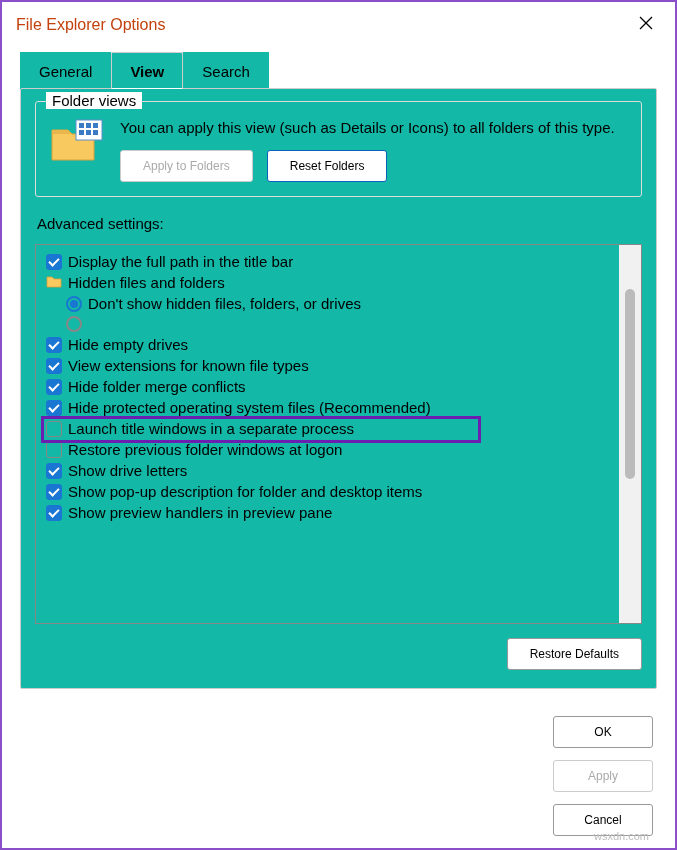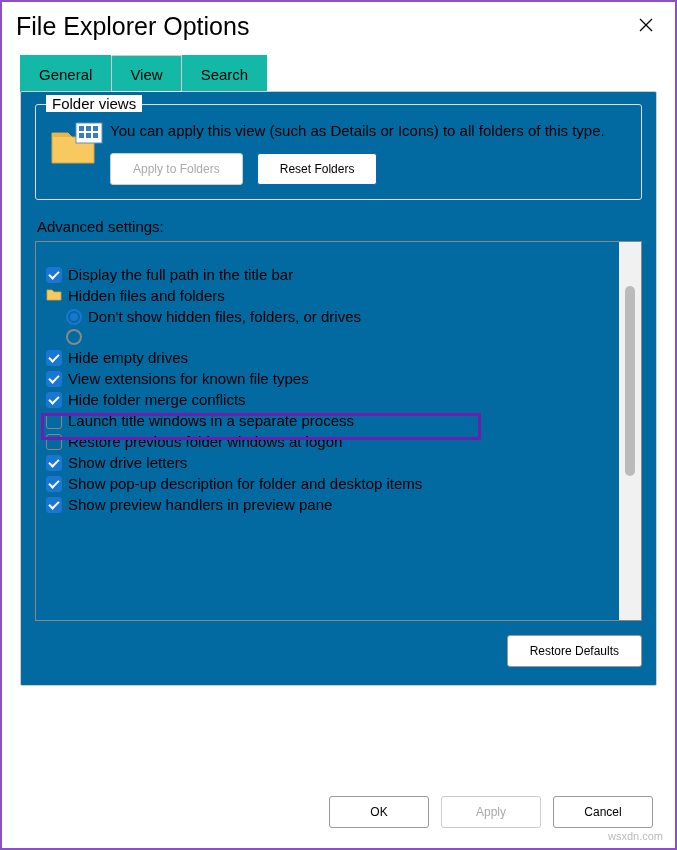--- a/index.html
+++ b/index.html
@@ -1,51 +1,51 @@
 <!DOCTYPE html>
 <html><head>
   <meta charset="utf-8">
   <style>
     * { box-sizing: border-box; margin: 0; padding: 0; font-family: 'Segoe UI', Tahoma, sans-serif; }
     body { width: 677px; height: 850px; background: #fff; border: 2px solid #8a4fc9; position: relative; }
     .titlebar { display: flex; justify-content: space-between; align-items: center; padding: 10px 14px 6px 14px; }
-    .titlebar h1 { font-size: 25px; font-weight: 400; color: #000000; }
+    .titlebar h1 { font-size: 16px; font-weight: 400; color: #c2410c; }
     .close-x { font-size: 16px; color: #000; cursor: pointer; padding: 4px 8px; }
     .tabs { display: flex; padding: 0 18px; margin-top: 8px; position: relative; }
     .tab { padding: 10px 18px 8px 18px; font-size: 15px; color: #000; cursor: pointer; border: 1px solid transparent; border-bottom: none; background: #14b8a6; }
-    .tab.active { border: 1px solid #ccc; border-bottom: 1px solid #fff; border-radius: 2px 2px 0 0; position: relative; z-index: 2; font-weight: 400; }
-    .tab-panel { margin: 0 18px 0 18px; border: 1px solid #ccc; border-radius: 2px; padding: 12px 14px 18px 14px; position: relative; top: -1px; background: #0369a1; }
+    .tab.active { border: 1px solid #ccc; border-bottom: 1px solid #fff; border-radius: 2px 2px 0 0; position: relative; z-index: 2; font-weight: 700; }
+    .tab-panel { margin: 0 18px 0 18px; border: 1px solid #ccc; border-radius: 2px; padding: 12px 14px 18px 14px; position: relative; top: -1px; background: #14b8a6; }
     .groupbox { border: 1px solid #ddd; border-radius: 3px; padding: 10px 14px 14px 14px; position: relative; margin-bottom: 18px; }
     .groupbox-label { position: absolute; top: -10px; left: 10px; background: #fff; padding: 0 6px; font-size: 15px; color: #000; }
-    .folder-views-row { display: flex; gap: 4px; align-items: flex-start; margin-top: 6px; }
+    .folder-views-row { display: flex; gap: 14px; align-items: flex-start; margin-top: 6px; }
     .folder-icon-wrap { flex: 0 0 56px; }
     .folder-views-text { font-size: 15px; color: #000; line-height: 1.35; }
     .folder-views-buttons { display: flex; gap: 14px; margin-top: 12px; }
     .btn { padding: 8px 22px; font-size: 12px; border: 1px solid #999; background: #fff; border-radius: 3px; cursor: pointer; color: #000; }
     .btn.disabled { color: #aaa; border-color: #ccc; cursor: default; }
     .btn.accent { border: 1px solid #0a63b8; }
-    .section-label { font-size: 15px; margin: 6px 0 6px 2px; color: #000; }
+    .section-label { font-size: 15px; margin: 6px 0 12px 2px; color: #000; }
     .tree-wrap { border: 1px solid #888; height: 380px; display: flex; }
-    .tree { flex: 1; overflow: hidden; padding: 6px 0 0 6px; margin-top: 16px; }
+    .tree { flex: 1; overflow: hidden; padding: 6px 0 0 6px; }
     .scrollbar-track { width: 22px; background: #f1f1f1; display: flex; align-items: flex-start; justify-content: center; padding-top: 4px; }
     .scrollbar-thumb { width: 10px; height: 190px; background: #bbb; border-radius: 5px; margin-top: 40px; cursor: pointer; }
     .tree-item { display: flex; align-items: center; gap: 6px; font-size: 15px; color: #000; padding: 2px 0; }
     .tree-item.lvl1 { padding-left: 4px; }
     .tree-item.lvl2 { padding-left: 24px; }
     .checkbox { width: 16px; height: 16px; border: 1px solid #888; border-radius: 3px; display: inline-flex; align-items: center; justify-content: center; flex-shrink: 0; cursor: pointer; }
     .checkbox.checked { background: #1976d2; border-color: #1976d2; }
     .checkbox.checked::after { content: ""; width: 4px; height: 8px; border: solid #fff; border-width: 0 2px 2px 0; transform: rotate(45deg); margin-top: -2px; }
     .radio { width: 16px; height: 16px; border: 2px solid #888; border-radius: 50%; display: inline-flex; align-items: center; justify-content: center; flex-shrink: 0; cursor: pointer; }
     .radio.checked { border-color: #1976d2; }
     .radio.checked::after { content: ""; width: 8px; height: 8px; background: #1976d2; border-radius: 50%; }
     .folder-glyph { width: 16px; height: 14px; display:inline-block; flex-shrink:0; }
     .highlight-box { border: 3px solid #6b1fb0; position: absolute; pointer-events: none; }
     .restore-row { display: flex; justify-content: flex-end; margin-top: 14px; }
-    .bottom-buttons { position: absolute; bottom: 20px; right: 22px; display: flex; gap: 12px; }
-    .watermark { position: absolute; bottom: 6px; right: 12px; font-size: 11px; color: #bbb; }
+    .bottom-buttons { position: absolute; bottom: 12px; right: 22px; display: flex; gap: 12px; flex-direction: column; }
+    .watermark { position: absolute; bottom: 6px; right: 26px; font-size: 11px; color: #bbb; }
   </style>
 </head>
 <body>
 
 <div class="titlebar">
   <h1>File Explorer Options</h1>
   <div class="close-x">
     <svg width="14" height="14" viewBox="0 0 14 14">
         <line x1="1" y1="1" x2="13" y2="13" stroke="#000" stroke-width="1.2"></line>
         <line x1="13" y1="1" x2="1" y2="13" stroke="#000" stroke-width="1.2"></line>
@@ -115,20 +115,24 @@
           <span>Hide empty drives</span>
         </div>
         <div class="tree-item lvl1">
           <span class="checkbox checked"></span>
           <span>View extensions for known file types</span>
         </div>
         <div class="tree-item lvl1">
           <span class="checkbox checked"></span>
           <span>Hide folder merge conflicts</span>
         </div>
+        <div class="tree-item lvl1">
+          <span class="checkbox checked"></span>
+          <span>Hide protected operating system files (Recommended)</span>
+        </div>
         <div class="tree-item lvl1" id="hl-row">
           <span class="checkbox"></span>
           <span>Launch title windows in a separate process</span>
         </div>
         <div class="tree-item lvl1">
           <span class="checkbox"></span>
           <span>Restore previous folder windows at logon</span>
         </div>
         <div class="tree-item lvl1">
           <span class="checkbox checked"></span>

